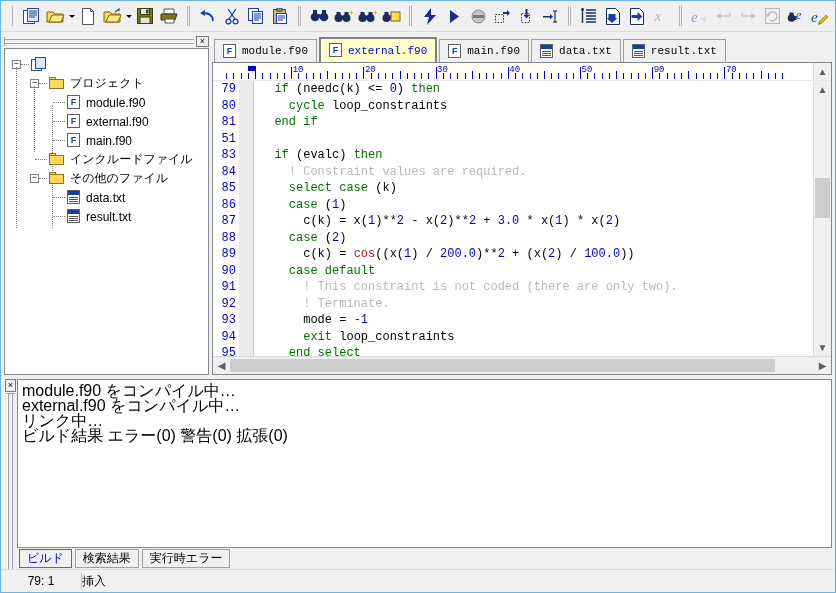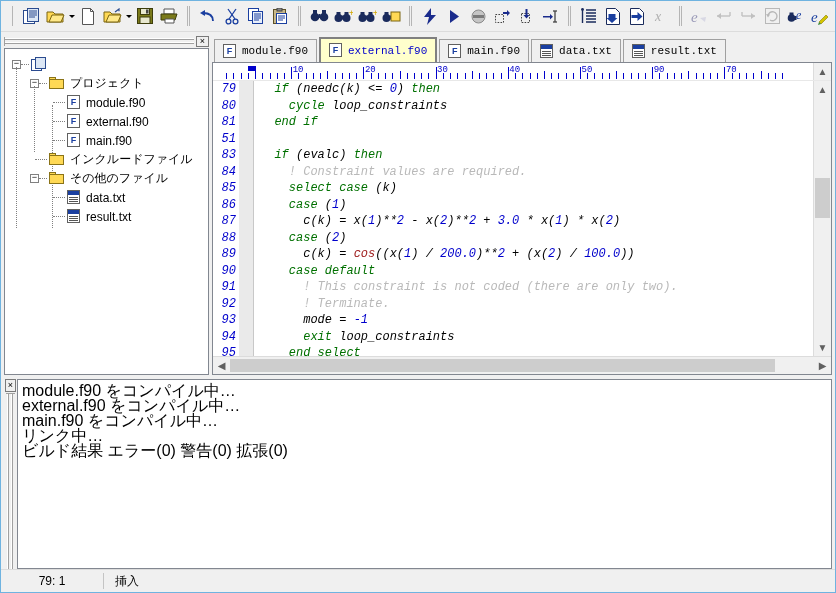--- a/index.html
+++ b/index.html
@@ -195,21 +195,21 @@
   }
   .rulerinner{position:relative;flex:1 1 auto;overflow:hidden;}
   .rtick{position:absolute;bottom:1px;width:1px;background:#0000cc;}
   .rnum{
     position:absolute;bottom:1px;font-family:"Liberation Mono",monospace;
     font-size:9px;color:#0000cc;line-height:9px;
   }
   .rmark{position:absolute;width:8px;height:5px;background:#0000cc;bottom:9px;}
   .ruler-sp{width:17px;flex:0 0 17px;background:#f0f0f0;border-left:1px solid #dcdcdc;
      display:flex;align-items:center;justify-content:center;}
-  .codebody{flex:1 1 auto;display:flex;min-height:0;overflow:hidden;font-style:italic;}
+  .codebody{flex:1 1 auto;display:flex;min-height:0;overflow:hidden;}
   .codemain{flex:1 1 auto;display:flex;min-width:0;overflow:hidden;background:#fff;}
   .gutter{
     flex:0 0 auto;display:flex;background:#fff;
   }
   .lnums{
     width:26px;text-align:right;padding-right:3px;box-sizing:border-box;
     font-family:"Liberation Mono",monospace;font-size:12px;color:#0000cc;
     background:#fff;
   }
   .bookmark{width:14px;background:#eaeaea;border-right:1px solid #c8c8c8;}
@@ -281,21 +281,21 @@
     border:1px solid #a0a0a0;background:#f0f0f0;box-sizing:border-box;
     font-size:12px;color:#000;white-space:nowrap;
   }
   .btab.active{color:#0000cc;border-color:#6a6a6a;background:#f0f0f0;}
   
   .status{
     height:22px;flex:0 0 22px;background:#f0f0f0;display:flex;align-items:center;
     border-top:1px solid #dcdcdc;
   }
   .st-cell{
-    font-size:12px;color:#000;padding:0 11px;height:18px;display:flex;align-items:center;
+    font-size:12px;color:#000;padding:0 0;height:18px;display:flex;align-items:center;
     white-space:nowrap;
   }
   .st-sep{width:1px;height:16px;background:#c4c4c4;}
 </style>
 </head>
 <body>
 
 <div class="app">
 
 
@@ -855,23 +855,27 @@
 
     <div class="lower">
       <div class="grip-v">
         <div class="grip-vclose">×</div>
         <div class="grip-vlines"></div>
       </div>
       <div class="outwrap">
         <div class="outbox">
           <div class="outline">module.f90 をコンパイル中…</div>
           <div class="outline">external.f90 をコンパイル中…</div>
-          <div class="outline">main.f90 をコンパイル中…</div>
           <div class="outline">リンク中…</div>
           <div class="outline">ビルド結果 エラー(0) 警告(0) 拡張(0)</div>
+        </div>
+        <div class="btabs">
+          <div class="btab active">ビルド</div>
+          <div class="btab">検索結果</div>
+          <div class="btab">実行時エラー</div>
         </div>
       </div>
     </div>
   </div>
 
   <div class="status">
     <div class="st-cell" style="width:80px;justify-content:center;">79: 1</div>
     <div class="st-sep"></div>
     <div class="st-cell">挿入</div>
   </div>

